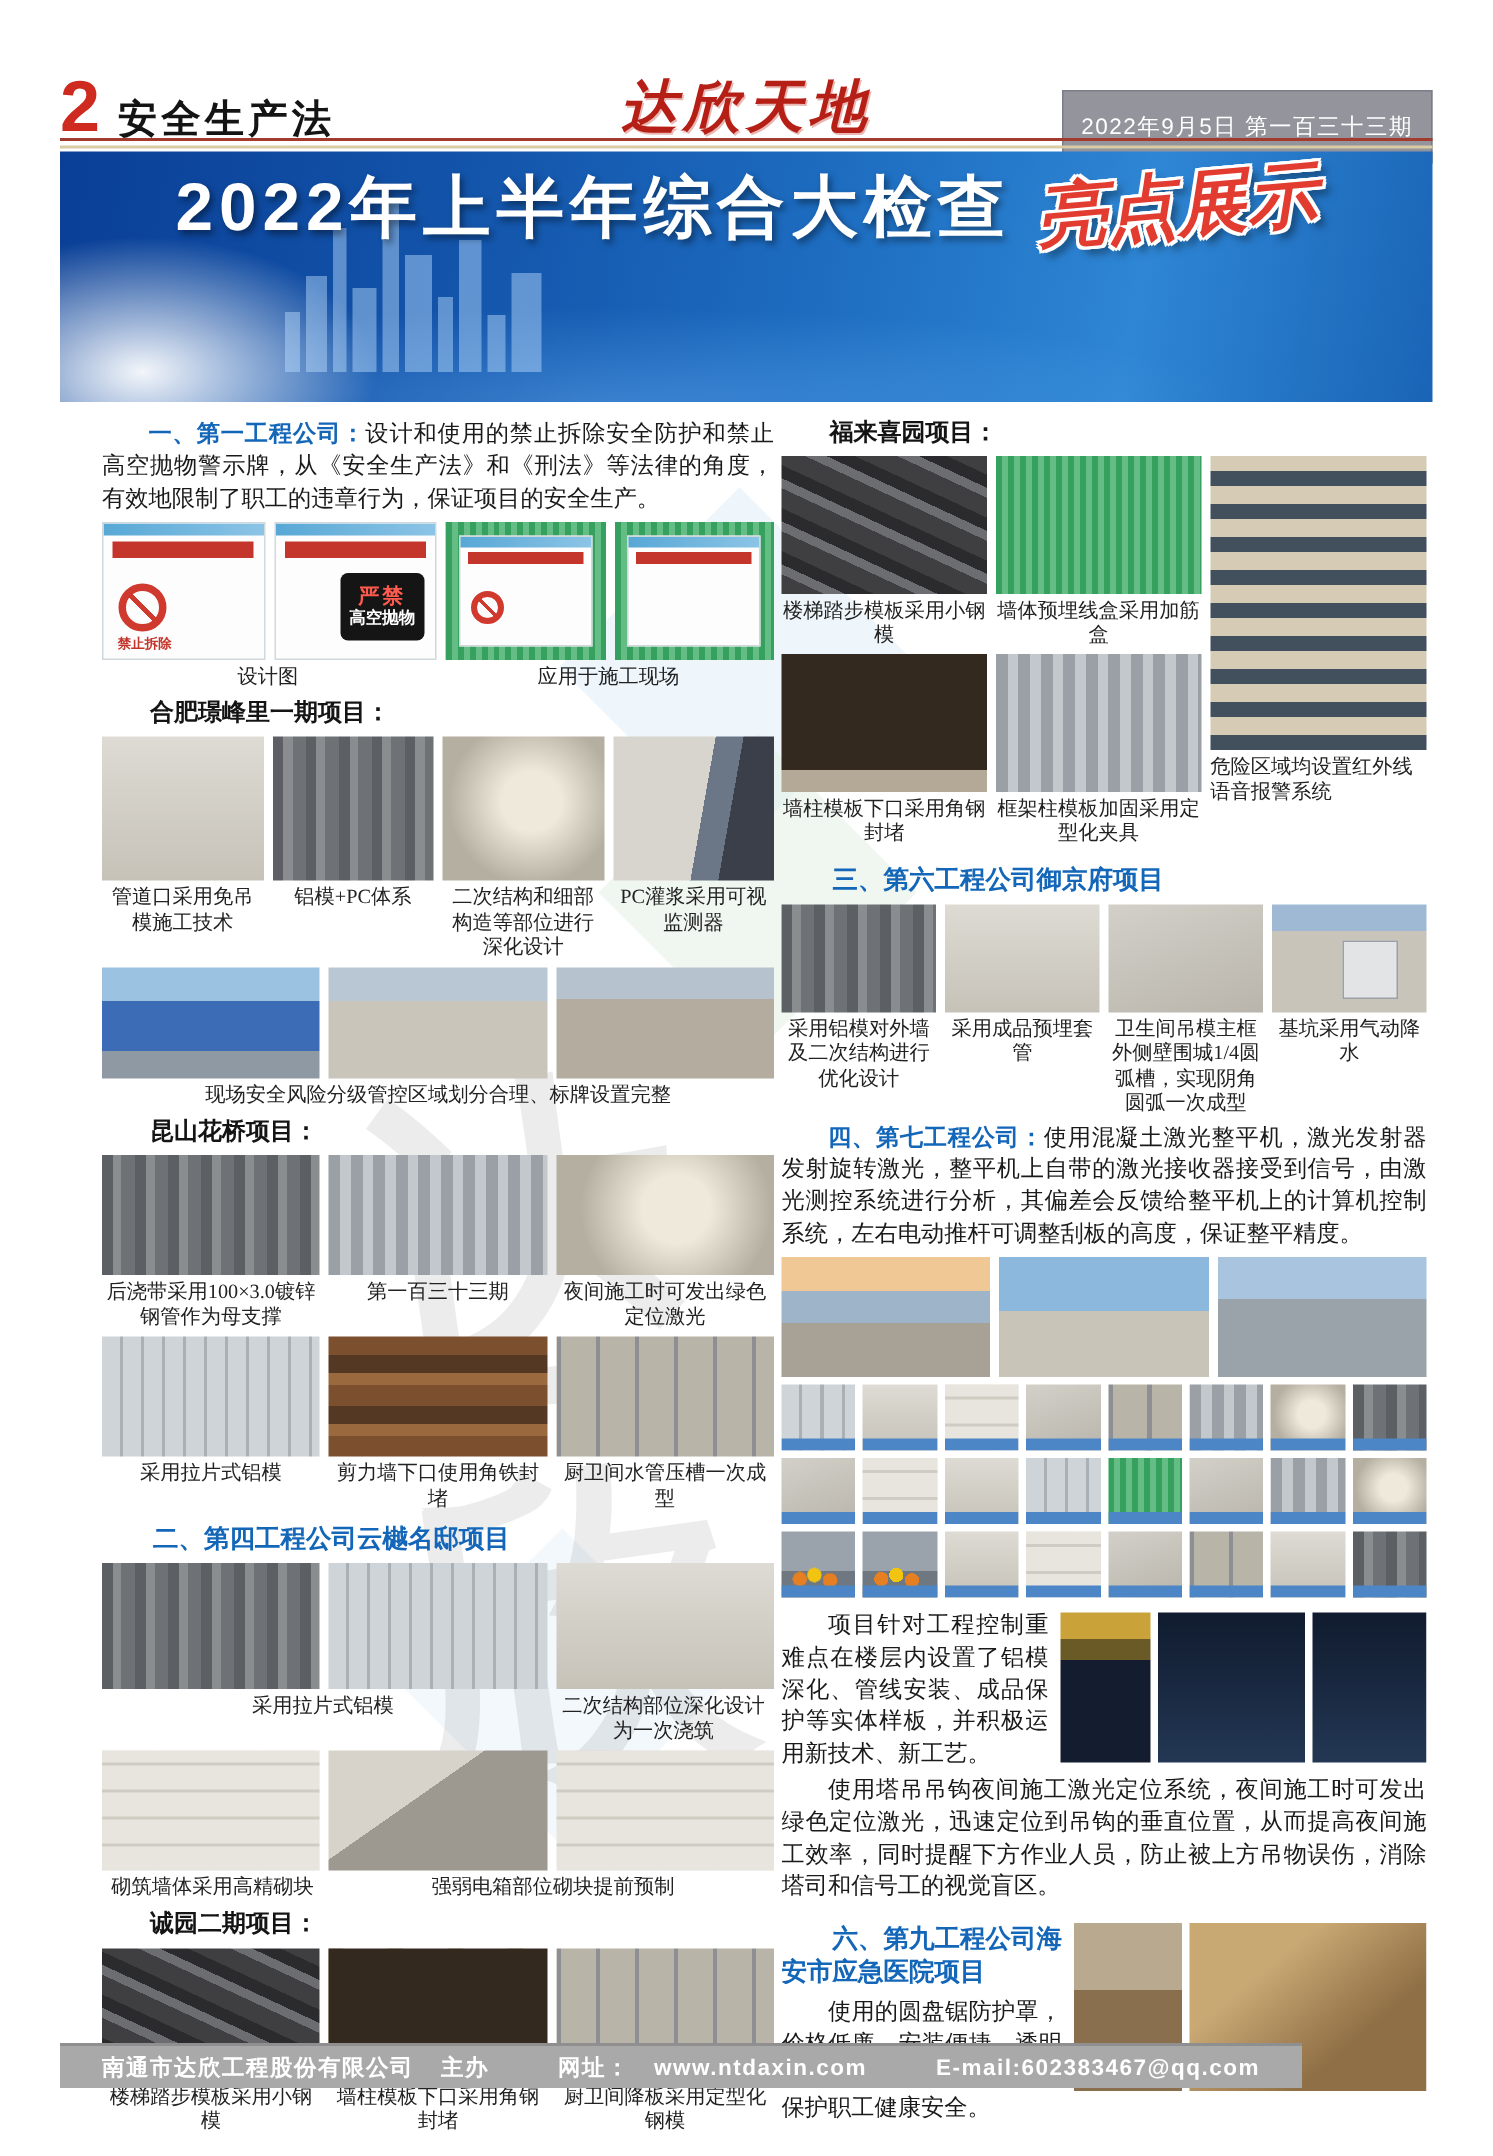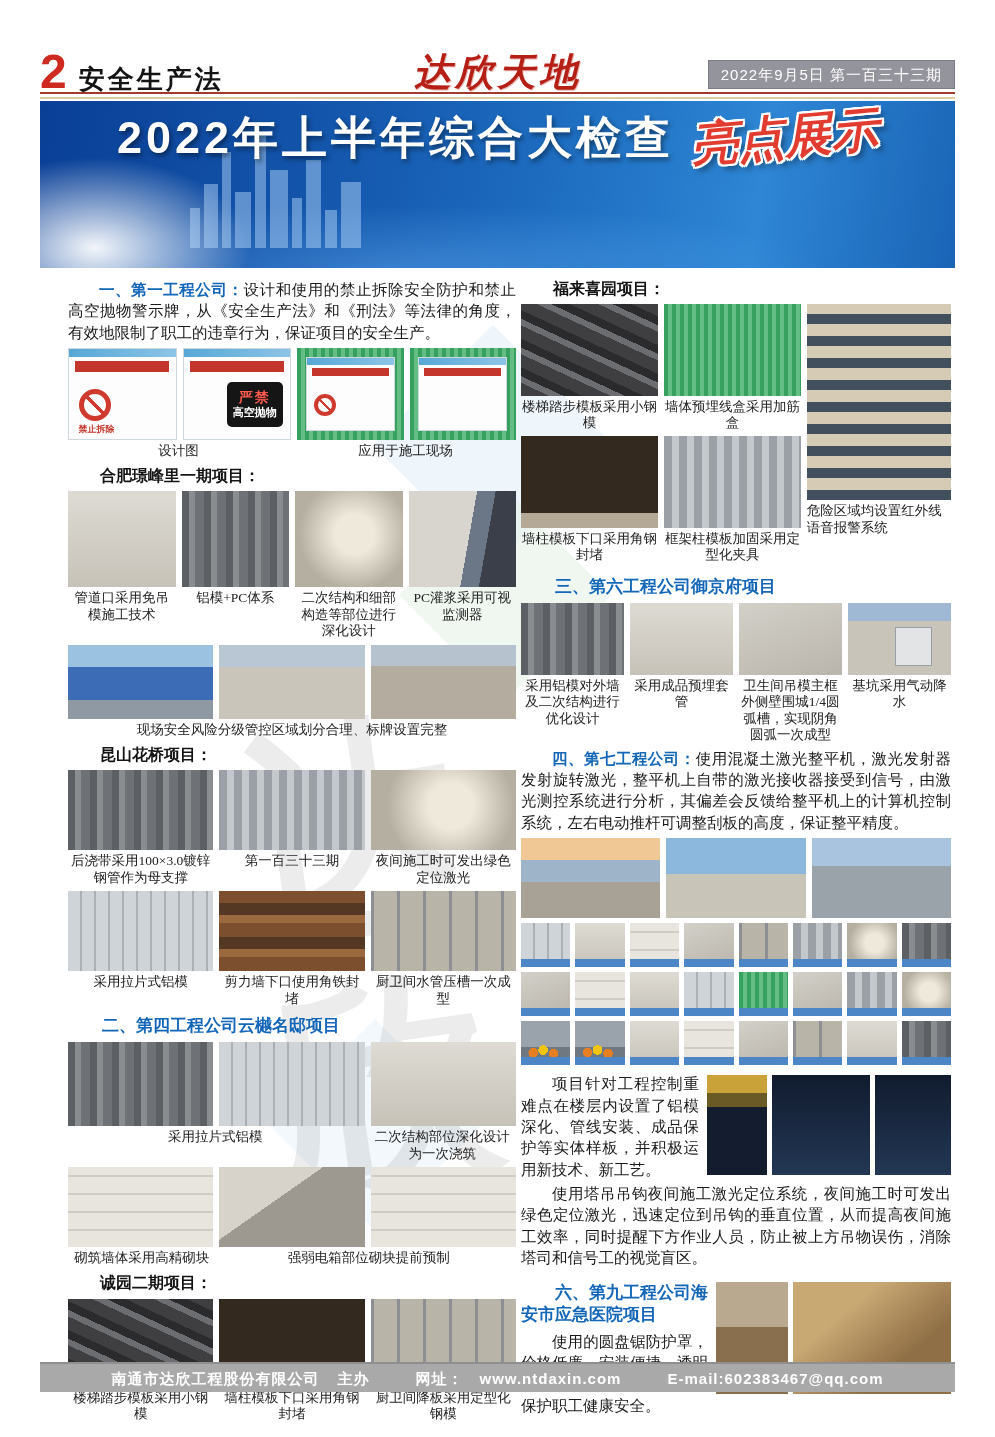--- a/index.html
+++ b/index.html
@@ -4,21 +4,21 @@
 <style>
   *{margin:0;padding:0;box-sizing:border-box}
   body{background:#fff;font-family:"Liberation Serif",serif}
   .page{position:relative;width:995px;height:1437px;background:#fff;overflow:hidden;margin:0 auto}
 
   
   .hdr{position:absolute;left:40px;top:50px;width:915px;height:46px}
   .pagenum{font:bold 48px/0.9 "Liberation Sans",sans-serif;color:#cf2a20;float:left}
   .secname{font:bold 26px/1 "Liberation Sans",sans-serif;color:#141414;float:left;margin:16px 0 0 12px;letter-spacing:3px}
   .masthead{position:absolute;left:50%;transform:translateX(-50%);top:2px;font:bold italic 38px/1.1 "Liberation Serif",serif;color:#b51f15;letter-spacing:4px;text-shadow:1px 1px 0 #e8b9b4}
-  .issuebox{position:absolute;right:0;top:10px;background:#94949d;border:1px solid #7d7d88;color:#fff;font:15px/1 "Liberation Sans",sans-serif;padding:6px 12px;letter-spacing:1px}
+  .issuebox{position:absolute;right:0;top:10px;background:#94949d;border:1px solid #7d7d88;color:#fff;font:15px/1 "Liberation Sans",sans-serif;padding:16px 12px;letter-spacing:1px}
   .rule-red{position:absolute;left:40px;width:915px;top:92px;height:2px;background:#a23b2d}
   .rule-tan{position:absolute;left:40px;width:915px;top:97px;height:2px;background:#d9cba4}
 
   
   .banner{position:absolute;left:40px;top:101px;width:915px;height:167px;overflow:hidden;
     background:linear-gradient(100deg,#0a3f96 0%,#1355ab 30%,#1d6cc0 55%,#2e86d4 78%,#1a64b6 100%)}
   .banner::before{content:"";position:absolute;inset:0;background:
     radial-gradient(ellipse 260px 150px at 6% 88%,rgba(255,255,255,.95),rgba(255,255,255,0) 60%),
     radial-gradient(ellipse 600px 90px at 40% 100%,rgba(120,190,255,.35),rgba(255,255,255,0) 70%)}
   .skyline{position:absolute;left:150px;bottom:14px;height:118px}
@@ -108,21 +108,21 @@
   .collage{display:grid;grid-template-columns:repeat(8,1fr);gap:5px;margin-top:5px}
   .thumb{height:44px;position:relative}
   .thumb::after{content:"";position:absolute;left:0;right:0;bottom:0;height:8px;background:#4d86c6}
 
   
   .twrap{margin-top:8px;overflow:hidden}
   .fph{float:right;display:flex;gap:5px;margin:2px 0 4px 8px}
   .twrap .par{margin-bottom:3px}
 
   
-  .footer{position:absolute;left:40px;top:1362px;width:915px;height:30px;background:#a9a9a9;border-top:2px solid #8f8f8f;
+  .footer{position:absolute;left:40px;top:1362px;width:828px;height:30px;background:#a9a9a9;border-top:2px solid #8f8f8f;
     display:flex;align-items:center;justify-content:center;gap:46px;color:#fff;font:bold 15px/1 "Liberation Sans",sans-serif;letter-spacing:1px}
   .footer .grp{display:flex;gap:18px}
 </style>
 </head>
 <body>
 
 <div class="page">
 
   <div class="hdr">
     <span class="pagenum">2</span>

